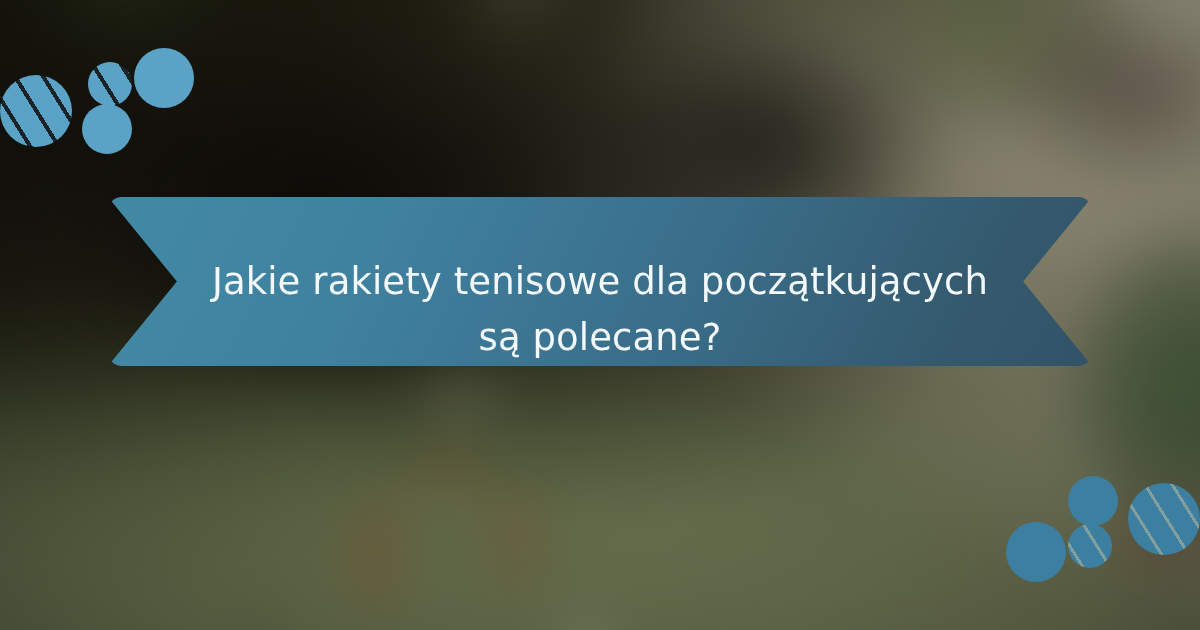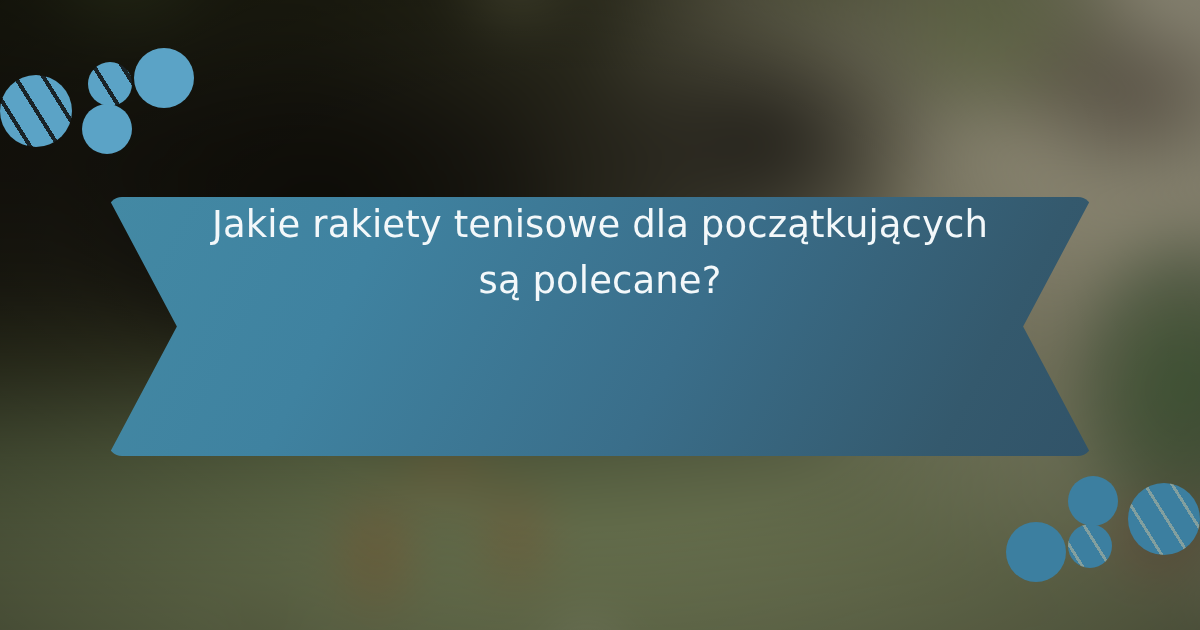--- a/index.html
+++ b/index.html
@@ -93,35 +93,35 @@
     background:
       radial-gradient(ellipse 900px 560px at 50% 48%, rgba(0,0,0,0) 40%, rgba(0,0,0,0.28) 82%, rgba(0,0,0,0.42) 100%);
   }
 
   
   .ribbon {
     position: absolute;
     left: 108px;
     top: 197px;
     width: 984px;
-    height: 259px;
+    height: 169px;
     background: linear-gradient(118deg, #4389a4 0%, #3f82a0 26%, #3a6e8a 58%, #34596d 86%, #315368 100%);
     border-radius: 14px;
     -webkit-clip-path: polygon(
       0% 0%, 100% 0%,
       100% 0%, 93.0% 50%, 100% 100%,
       100% 100%, 0% 100%,
       7.0% 50%, 0% 0%);
     clip-path: polygon(
       0% 0%, 100% 0%,
       100% 0%, 93.0% 50%, 100% 100%,
       100% 100%, 0% 100%,
       7.0% 50%, 0% 0%);
     display: flex;
-    align-items: flex-start;
+    align-items: flex-end;
     justify-content: center;
   }
   .ribbon-text {
     width: 780px;
     text-align: center;
     color: #f3f8fa;
     font-size: 37px;
     line-height: 1.52;
     font-weight: 400;
     letter-spacing: 0.1px;

